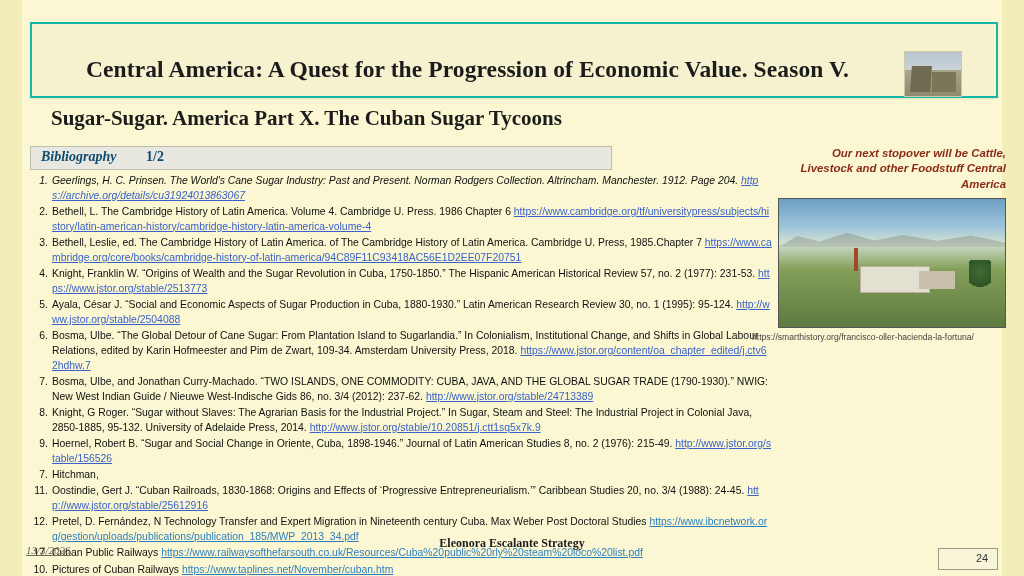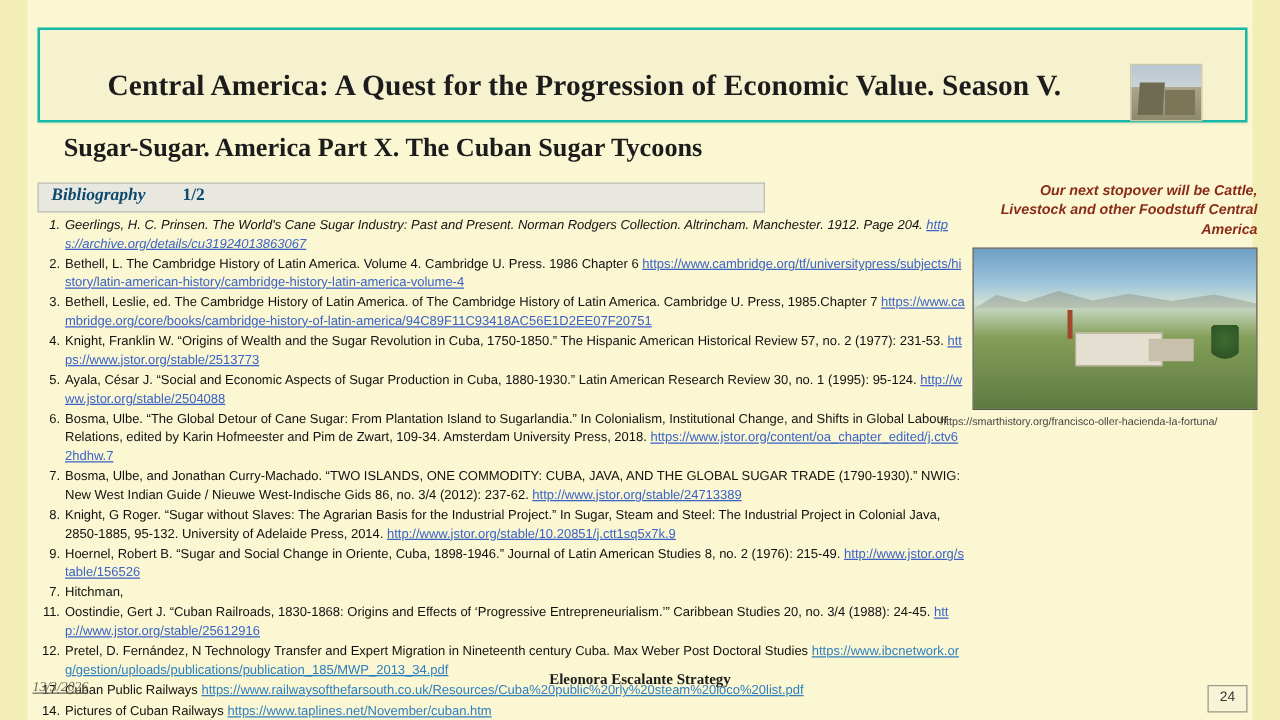--- a/index.html
+++ b/index.html
@@ -139,21 +139,21 @@
   }
   .footer-sub{
     font-size:8px;color:#4a4a4a;letter-spacing:1.6px;margin-top:1px;
   }
   .footer-sub2{
     font-size:8px;color:#4a4a4a;letter-spacing:1.6px;
   }
   .page-num{
     position:absolute;right:26px;top:548px;width:30px;height:20px;
     border:1px solid #9a9a86;background:#f7f4d8;
-    font-size:11px;color:#333;text-align:center;line-height:19px;
+    font-size:11px;color:#333;text-align:center;line-height:19px;padding-left:28px;
   }
 </style>
 </head>
 <body>
 
 <div class="slide">
 
   <div class="band-left"></div>
   <div class="band-right"></div>
 
@@ -178,21 +178,21 @@
       <div class="ref"><span class="num">4.</span><span>Knight, Franklin W. “Origins of Wealth and the Sugar Revolution in Cuba, 1750-1850.” The Hispanic American Historical Review 57, no. 2 (1977): 231-53. </span><a class="lnk" href="#">https://www.jstor.org/stable/2513773</a></div>
       <div class="ref"><span class="num">5.</span><span>Ayala, César J. “Social and Economic Aspects of Sugar Production in Cuba, 1880-1930.” Latin American Research Review 30, no. 1 (1995): 95-124. </span><a class="lnk" href="#">http://www.jstor.org/stable/2504088</a></div>
       <div class="ref"><span class="num">6.</span><span>Bosma, Ulbe. “The Global Detour of Cane Sugar: From Plantation Island to Sugarlandia.” In Colonialism, Institutional Change, and Shifts in Global Labour Relations, edited by Karin Hofmeester and Pim de Zwart, 109-34. Amsterdam University Press, 2018. </span><a class="lnk" href="#">https://www.jstor.org/content/oa_chapter_edited/j.ctv62hdhw.7</a></div>
       <div class="ref"><span class="num">7.</span><span>Bosma, Ulbe, and Jonathan Curry-Machado. “TWO ISLANDS, ONE COMMODITY: CUBA, JAVA, AND THE GLOBAL SUGAR TRADE (1790-1930).” NWIG: New West Indian Guide / Nieuwe West-Indische Gids 86, no. 3/4 (2012): 237-62. </span><a class="lnk" href="#">http://www.jstor.org/stable/24713389</a></div>
       <div class="ref"><span class="num">8.</span><span>Knight, G Roger. “Sugar without Slaves: The Agrarian Basis for the Industrial Project.” In Sugar, Steam and Steel: The Industrial Project in Colonial Java, 2850-1885, 95-132. University of Adelaide Press, 2014. </span><a class="lnk" href="#">http://www.jstor.org/stable/10.20851/j.ctt1sq5x7k.9</a></div>
       <div class="ref"><span class="num">9.</span><span>Hoernel, Robert B. “Sugar and Social Change in Oriente, Cuba, 1898-1946.” Journal of Latin American Studies 8, no. 2 (1976): 215-49. </span><a class="lnk" href="#">http://www.jstor.org/stable/156526</a></div>
       <div class="ref"><span class="num">7.</span><span>Hitchman,</span></div>
       <div class="ref"><span class="num">11.</span><span>Oostindie, Gert J. “Cuban Railroads, 1830-1868: Origins and Effects of ‘Progressive Entrepreneurialism.’” Caribbean Studies 20, no. 3/4 (1988): 24-45. </span><a class="lnk" href="#">http://www.jstor.org/stable/25612916</a></div>
       <div class="ref"><span class="num">12.</span><span>Pretel, D. Fernández, N Technology Transfer and Expert Migration in Nineteenth century Cuba. Max Weber Post Doctoral Studies </span><a class="lnk teal" href="#">https://www.ibcnetwork.org/gestion/uploads/publications/publication_185/MWP_2013_34.pdf</a></div>
       <div class="ref"><span class="num">17.</span><span>Cuban Public Railways </span><a class="lnk teal" href="#">https://www.railwaysofthefarsouth.co.uk/Resources/Cuba%20public%20rly%20steam%20loco%20list.pdf</a></div>
-      <div class="ref"><span class="num">14.</span><span>Pictures of Cuban Railways </span><a class="lnk teal" href="#">https://www.taplines.net/November/cuban.htm</a></div>
+      <div class="ref"><span class="num">10.</span><span>Pictures of Cuban Railways </span><a class="lnk teal" href="#">https://www.taplines.net/November/cuban.htm</a></div>
     </div>
 
   <div class="right-note">Our next stopover will be Cattle, Livestock and other Foodstuff Central America</div>
 
   <div class="photo">
     <div class="mtn"></div>
     <div class="field"></div>
     <div class="chimney"></div>
     <div class="bldg"></div>
     <div class="bldg2"></div>

